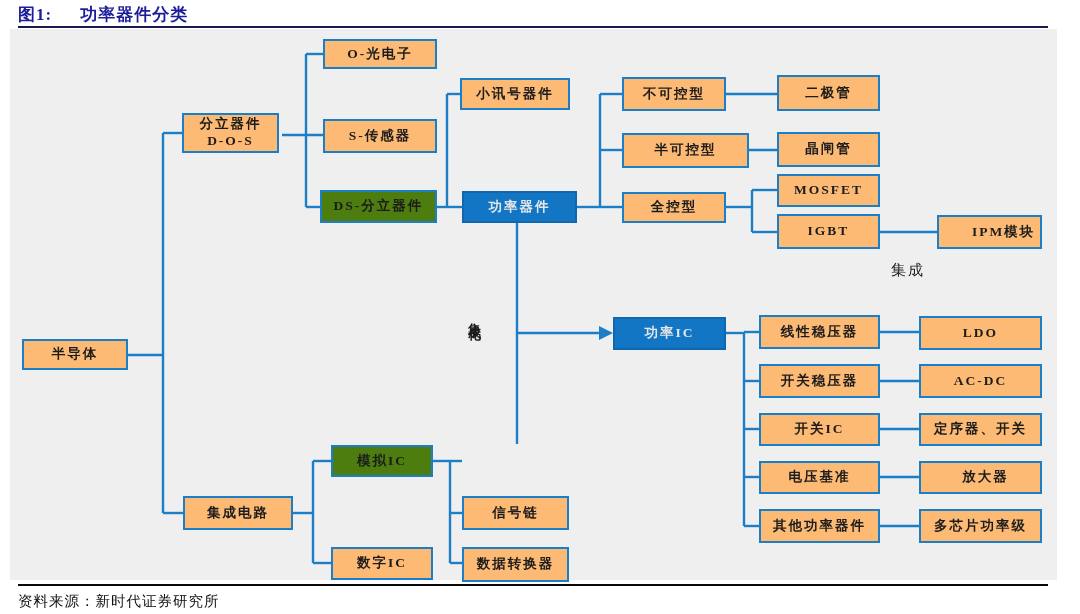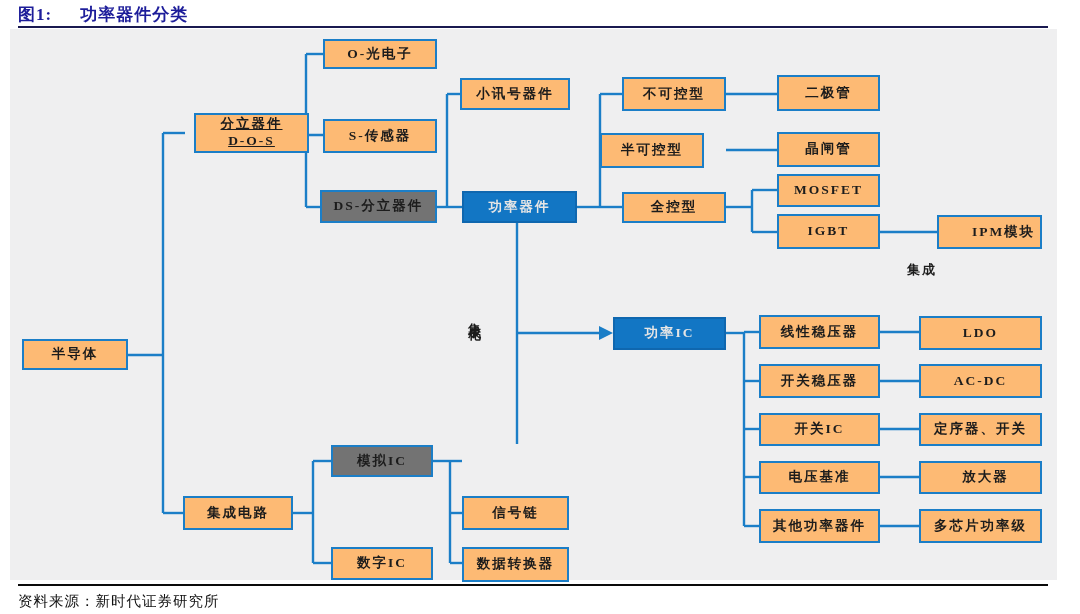--- a/index.html
+++ b/index.html
@@ -8,23 +8,23 @@
   .title-row{position:absolute;left:18px;top:3px;font-size:17px;font-weight:bold;
              color:#1d1d9a;letter-spacing:1px;white-space:nowrap;}
   .title-prefix{margin-right:28px;}
   .title-underline{position:absolute;left:18px;top:26px;width:1030px;height:2px;background:#191950;}
   .canvas{position:absolute;left:10px;top:29px;width:1047px;height:551px;background:#efeff0;}
   .connectors{position:absolute;left:0;top:0;width:1080px;height:614px;pointer-events:none;}
   .n{position:absolute;display:flex;align-items:center;justify-content:center;text-align:center;
      background:#fdba74;border:2px solid #1b7ec7;box-sizing:border-box;
      font-size:13.5px;font-weight:600;color:#1c1c1c;letter-spacing:2px;line-height:1.25;
      white-space:pre-line;}
-  .n.lt{background:#737373;}
+  .n.lt{background:#4d7c0f;}
   .n.dk{background:#1276c4;color:#e5e5e5;border-color:#0f67af;}
-  .ann{position:absolute;font-size:13px;font-weight:bold;color:#1c1c1c;letter-spacing:2px;margin-left:16px;}
+  .ann{position:absolute;font-size:15px;font-weight:normal;color:#1c1c1c;letter-spacing:2px;}
   .ann-v{position:absolute;font-size:13px;font-weight:bold;color:#1c1c1c;
          writing-mode:vertical-rl;text-orientation:upright;letter-spacing:3px;}
   .bottom-rule{position:absolute;left:18px;top:584px;width:1030px;height:2px;background:#0a0a0a;}
   .source{position:absolute;left:18px;top:592px;font-size:14.5px;color:#111;letter-spacing:1px;}
 </style>
 </head>
 <body>
 
 <div class="page">
 
@@ -80,30 +80,30 @@
       <path d="M313 563 H331"></path>
       <path d="M433 461 H462"></path>
       <path d="M450 461 V563"></path>
       <path d="M450 513 H462"></path>
       <path d="M450 563 H462"></path>
     </g>
     <polygon points="599,326 613,333 599,340" fill="#1b7ec7"></polygon>
   </svg>
 
   <div class="n" style="left:22px;  top:339px; width:106px; height:31px;">半导体</div>
-  <div class="n" style="left:194px; top:113px; width:115px;  height:40px;text-decoration:underline;">分立器件
+  <div class="n" style="left:182px; top:113px; width:97px;  height:40px;">分立器件
 D-O-S</div>
   <div class="n" style="left:323px; top:39px;  width:114px; height:30px;">O-光电子</div>
   <div class="n" style="left:460px; top:78px;  width:110px; height:32px;">小讯号器件</div>
   <div class="n" style="left:323px; top:119px; width:114px; height:34px;">S-传感器</div>
   <div class="n lt" style="left:320px; top:190px; width:117px; height:33px;">DS-分立器件</div>
   <div class="n dk" style="left:462px; top:191px; width:115px; height:32px;">功率器件</div>
   <div class="n" style="left:622px; top:77px;  width:104px; height:34px;">不可控型</div>
   <div class="n" style="left:777px; top:75px;  width:103px; height:36px;">二极管</div>
-  <div class="n" style="left:600px; top:133px; width:104px; height:35px;">半可控型</div>
+  <div class="n" style="left:622px; top:133px; width:127px; height:35px;">半可控型</div>
   <div class="n" style="left:777px; top:132px; width:103px; height:35px;">晶闸管</div>
   <div class="n" style="left:622px; top:192px; width:104px; height:31px;">全控型</div>
   <div class="n" style="left:777px; top:174px; width:103px; height:33px;">MOSFET</div>
   <div class="n" style="left:777px; top:214px; width:103px; height:35px;">IGBT</div>
   <div class="n" style="left:937px; top:215px; width:105px; height:34px;padding-left:28px;">IPM模块</div>
   <div class="n dk" style="left:613px; top:317px; width:113px; height:33px;">功率IC</div>
   <div class="n" style="left:759px; top:315px; width:121px; height:34px;">线性稳压器</div>
   <div class="n" style="left:919px; top:316px; width:123px; height:34px;">LDO</div>
   <div class="n" style="left:759px; top:364px; width:121px; height:34px;">开关稳压器</div>
   <div class="n" style="left:919px; top:364px; width:123px; height:34px;">AC-DC</div>

